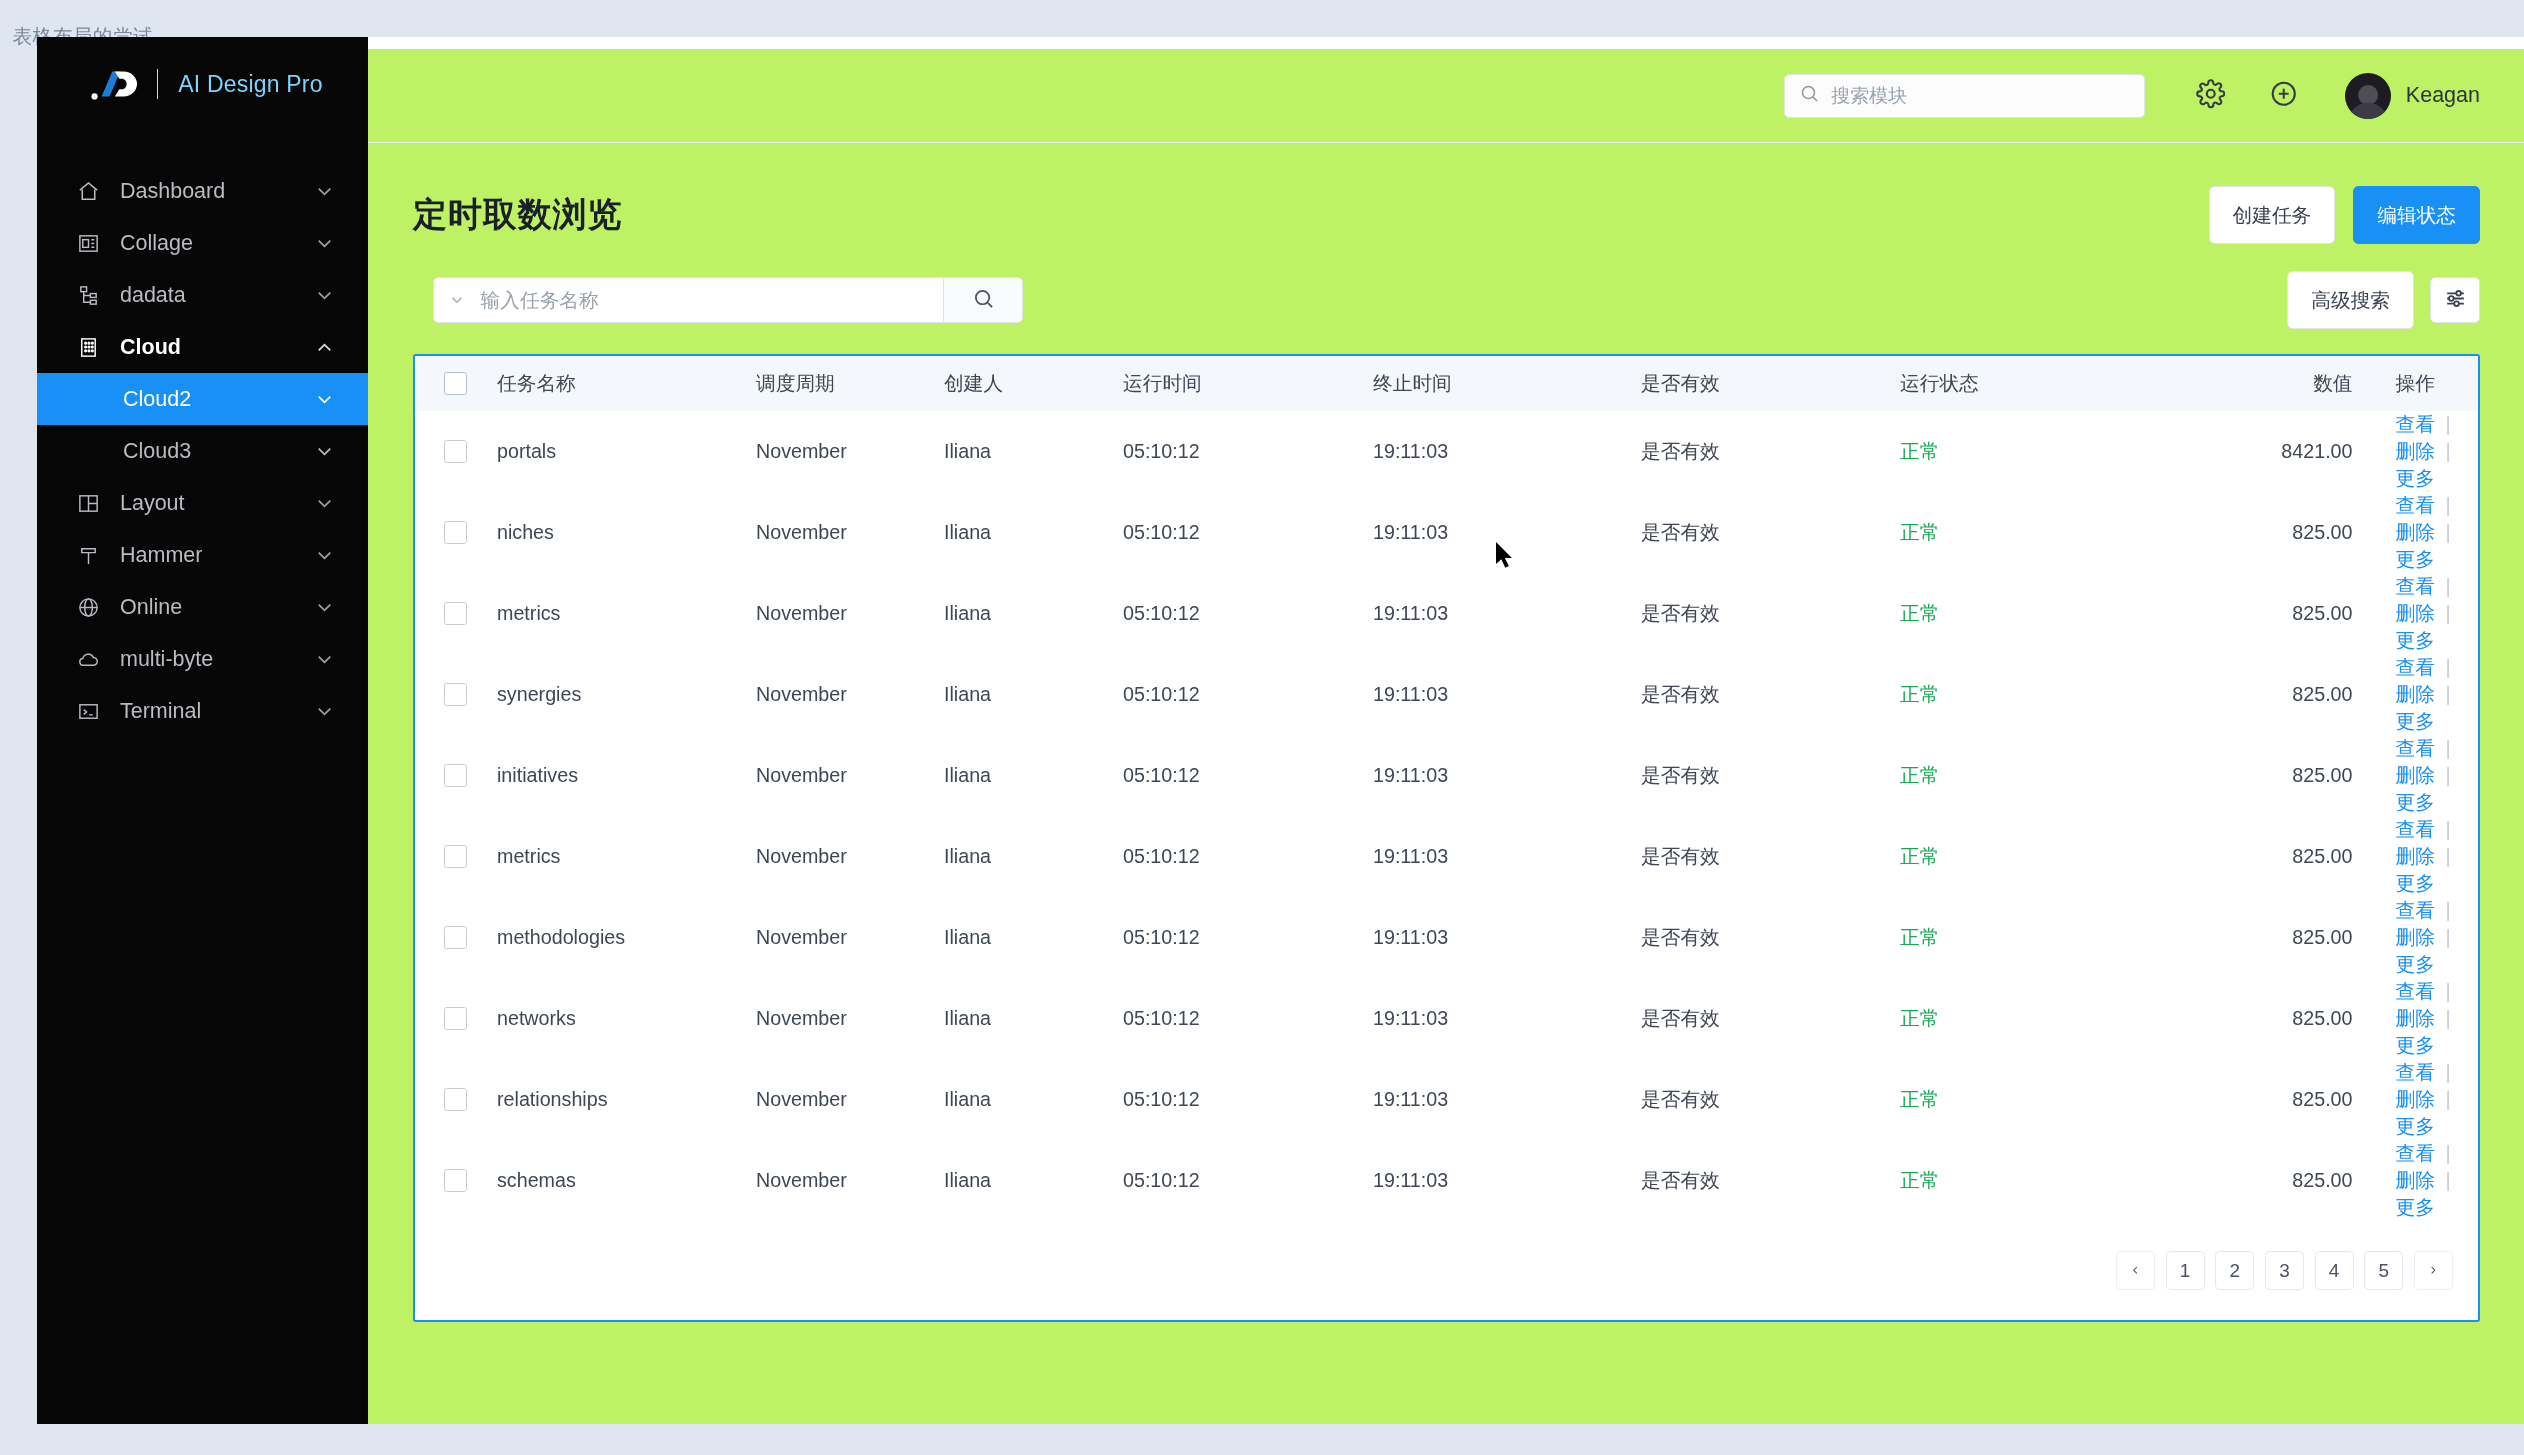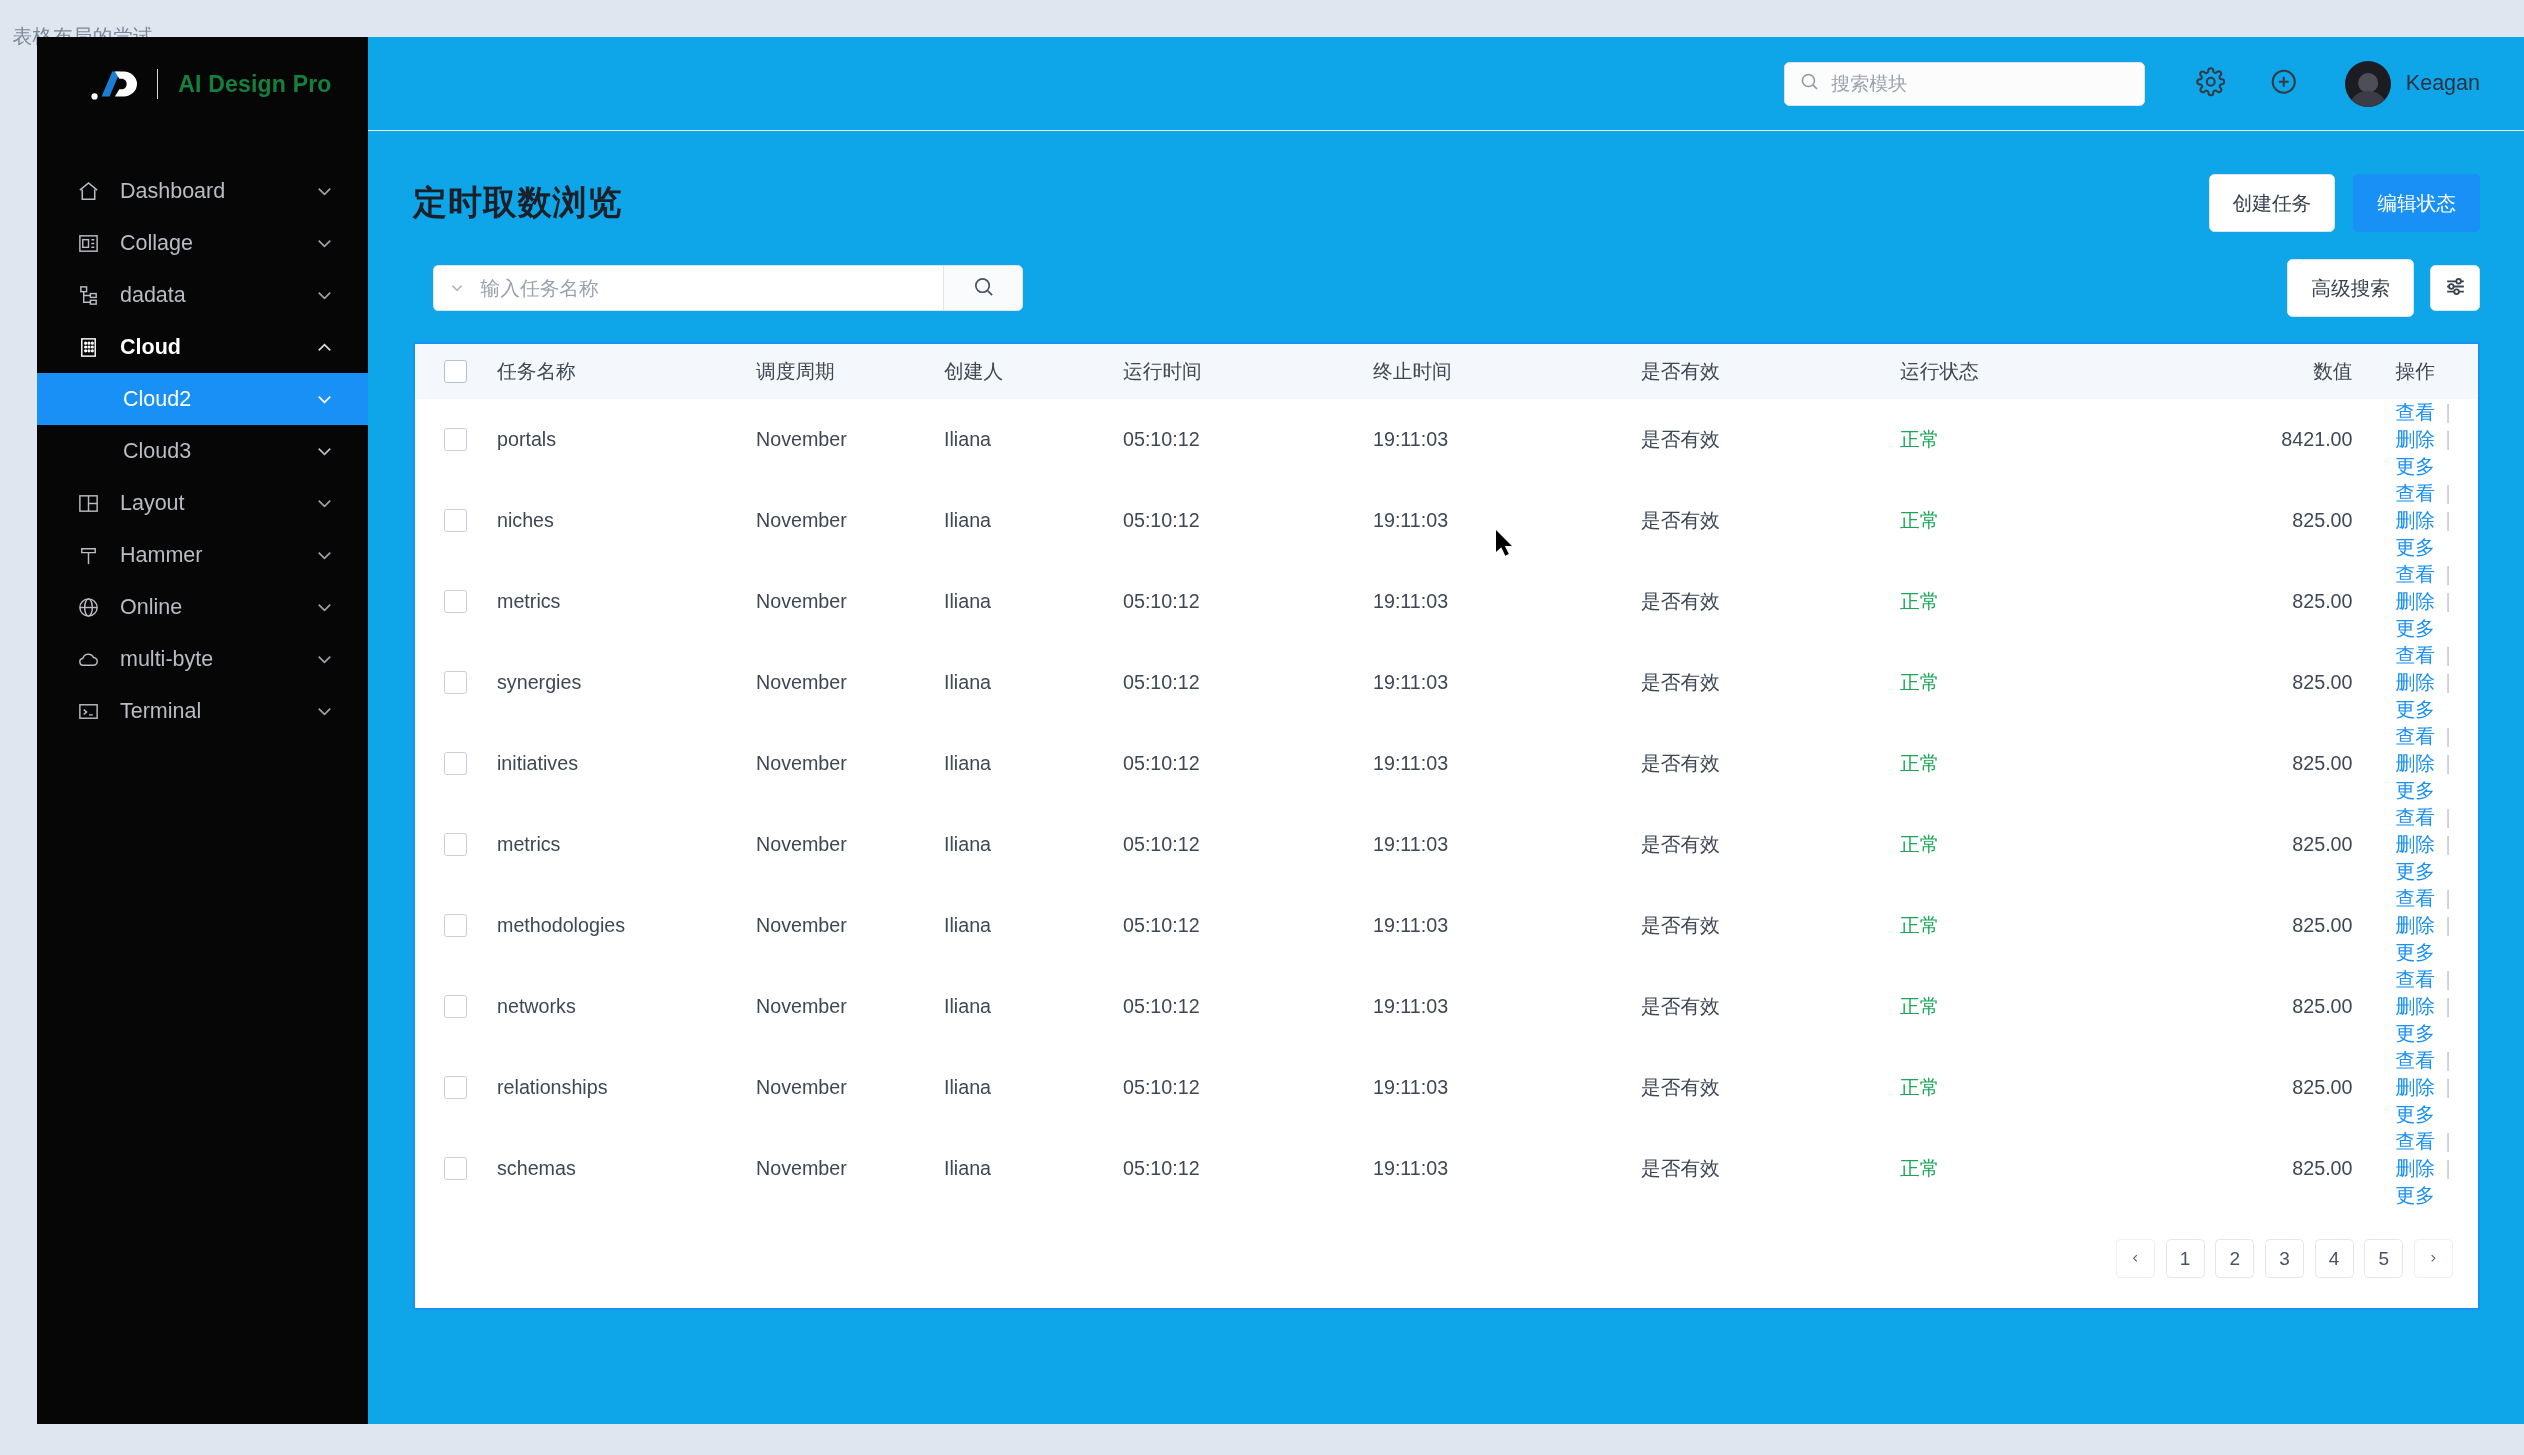--- a/index.html
+++ b/index.html
@@ -35,23 +35,23 @@
   .brand {
     height: 94px;
     display: flex;
     align-items: center;
     padding-left: 54px;
     gap: 19.7px;
   }
   .brand-logo { width: 46px; height: 34px; display:block; }
   .brand-sep { width: 1.8px; height: 30px; background: #ffffff; opacity:.85; }
   .brand-name {
-    color: #15803d;
+    color: #7dd3fc;
     font-size: 23px;
-    font-weight: 700;
+    font-weight: 400;
     letter-spacing: 0.2px;
   }
   .nav { margin-top: 34px; }
   .nav-item {
     height: 52px;
     display: flex;
     align-items: center;
     padding: 0 32px 0 38px;
     color: #b9bcc2;
     font-size: 21.5px;
@@ -79,24 +79,25 @@
   }
   .nav-sub .lbl { flex: 1 1 auto; }
   .nav-sub .chev { width: 23px; height: 23px; flex: 0 0 23px; }
   .nav-sub.active {
     background: #1890f5;
     color: #ffffff;
   }
   
   #main {
     flex: 1 1 auto;
-    background: #0ea5e9;
+    background: #bef264;
     display: flex;
     flex-direction: column;
     min-width: 0;
+    margin-top: 12px;
   }
   #topbar {
     height: 94px;
     border-bottom: 0.9px solid #e9ecf1;
     display: flex;
     align-items: center;
     justify-content: flex-end;
     padding-right: 45px;
     gap: 0;
     flex: 0 0 94px;

